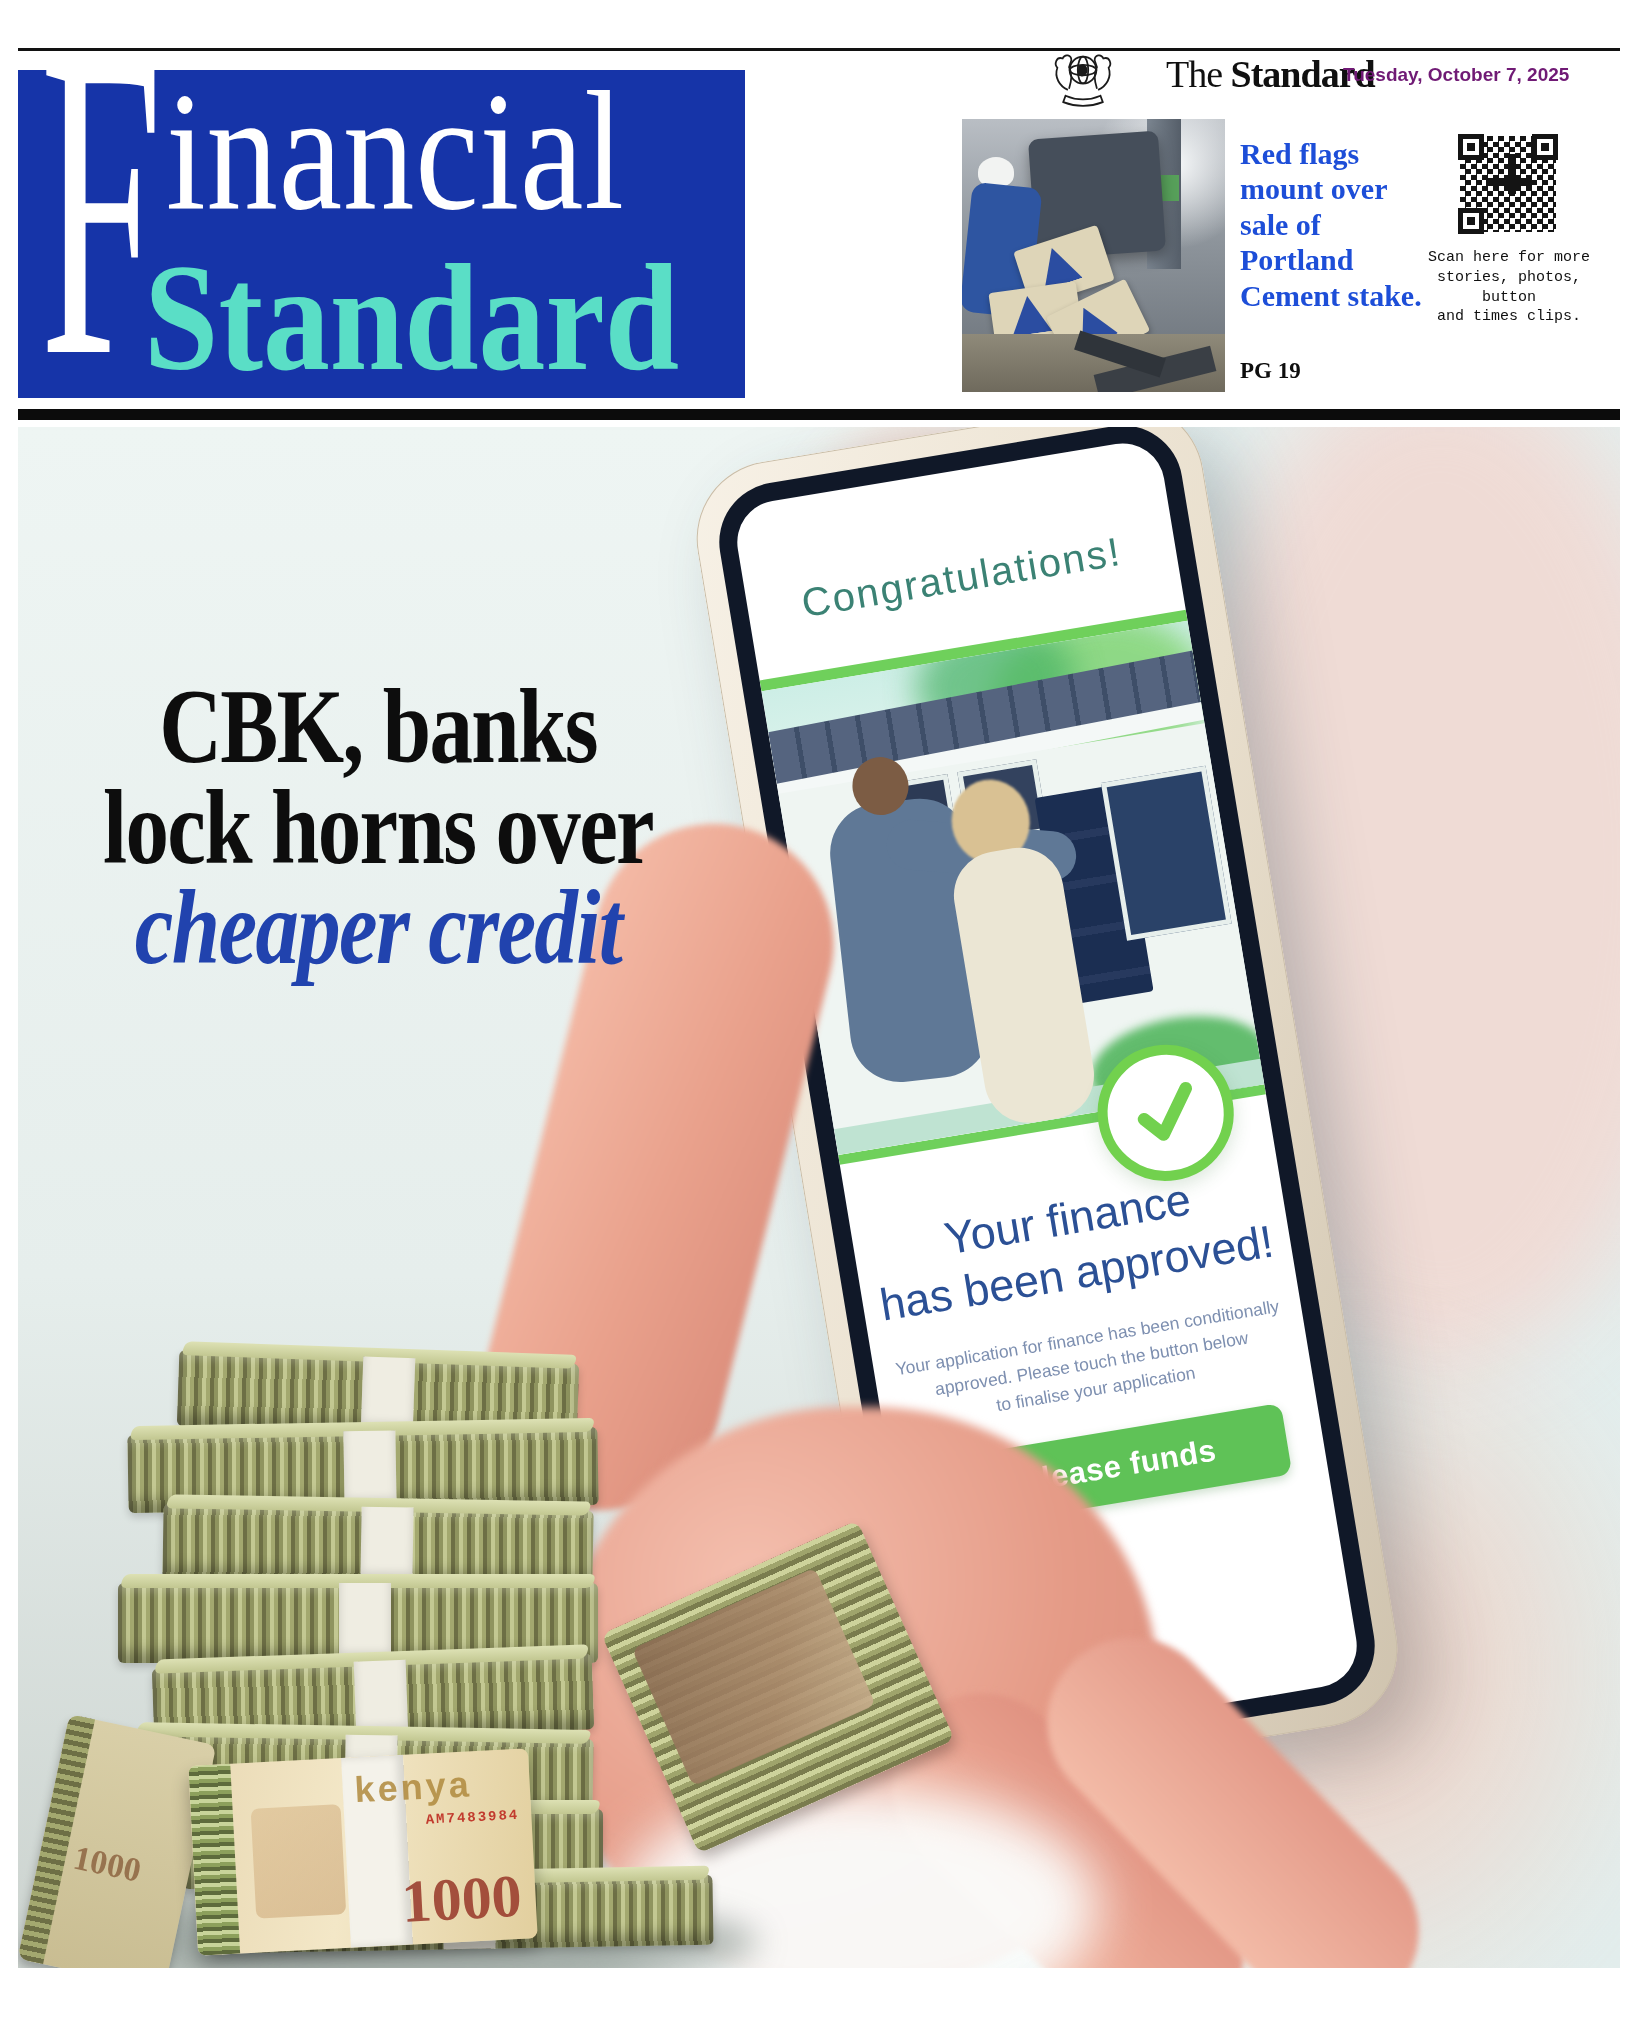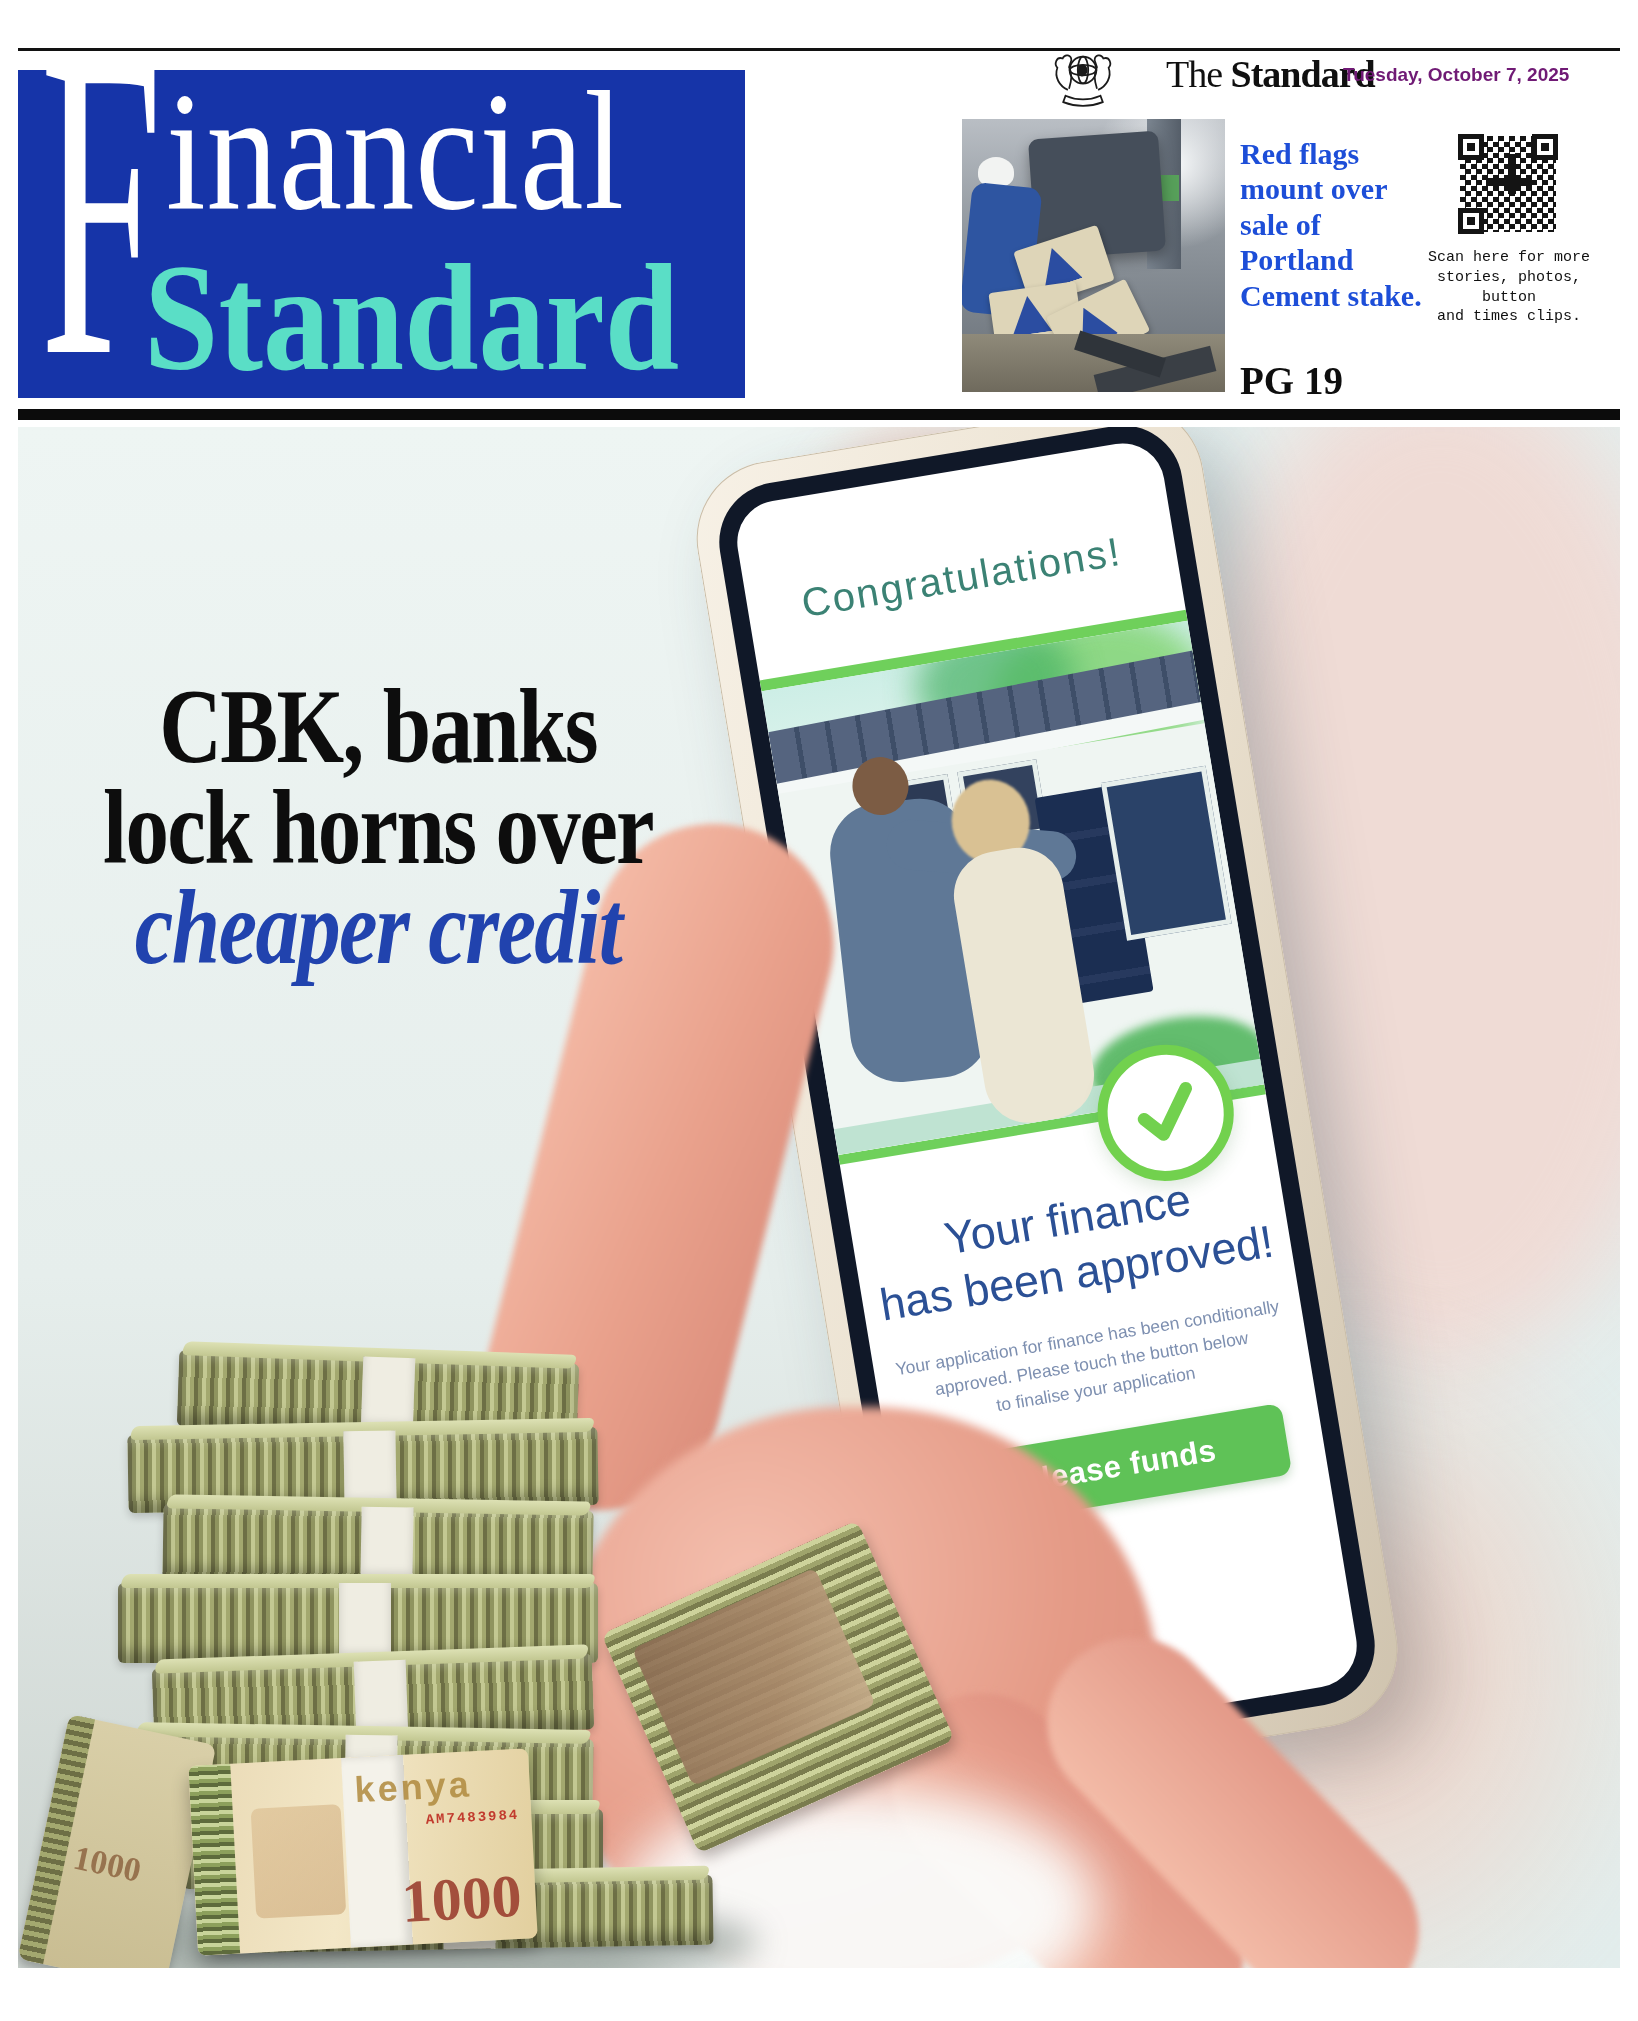--- a/index.html
+++ b/index.html
@@ -38,21 +38,21 @@
   .t-bag{position:absolute;width:88px;height:58px;background:#ded5b8;border-radius:4px;box-shadow:0 3px 6px rgba(0,0,0,.3);}
   .t-bag .tri{position:absolute;left:18px;top:8px;width:40px;height:38px;background:#2b4da1;clip-path:polygon(50% 0,100% 100%,0 100%);}
   .t-bag1{left:58px;top:118px;transform:rotate(-18deg);}
   .t-bag2{left:30px;top:168px;transform:rotate(-8deg);}
   .t-bag3{left:92px;top:176px;transform:rotate(-26deg);}
   .t-floor{position:absolute;left:0;bottom:0;width:100%;height:58px;background:linear-gradient(180deg,#8f8a7a,#6f6a5d);}
   .t-debris1{position:absolute;right:10px;bottom:6px;width:120px;height:26px;background:#3a3f45;transform:rotate(-14deg);}
   .t-debris2{position:absolute;right:60px;bottom:28px;width:90px;height:20px;background:#2f343a;transform:rotate(18deg);}
 
   .teaser-headline{left:1240px;top:136px;width:185px;margin:0;font-size:30px;line-height:1.18;font-weight:700;color:#1d4ed8;}
-  .teaser-pg{left:1240px;top:358px;font-size:39px;font-weight:700;color:#0e0e0e;}
+  .teaser-pg{left:1240px;top:358px;font-size:23px;font-weight:700;color:#0e0e0e;}
 
   .qr{left:1456px;top:132px;width:104px;height:104px;background:#ffffff;}
   .qr-grid{position:absolute;inset:4px;background-image:repeating-conic-gradient(#141414 0% 25%,#ffffff 0% 50%);background-size:11px 11px;}
   .qr-bar1{position:absolute;left:30px;top:46px;width:46px;height:8px;background:#141414;}
   .qr-bar2{position:absolute;left:52px;top:22px;width:8px;height:40px;background:#141414;}
   .qr-finder{position:absolute;width:26px;height:26px;border:5px solid #141414;background:#fff;box-sizing:border-box;}
   .qr-finder::after{content:"";position:absolute;inset:4px;background:#141414;}
   .qr-f1{left:2px;top:2px;} .qr-f2{right:2px;top:2px;} .qr-f3{left:2px;bottom:2px;}
   .qr-caption{left:1414px;top:248px;width:190px;font-family:Liberation Mono, monospace;font-size:15px;line-height:1.32;color:#101010;text-align:center;}
   .qr-caption span{display:block;}

